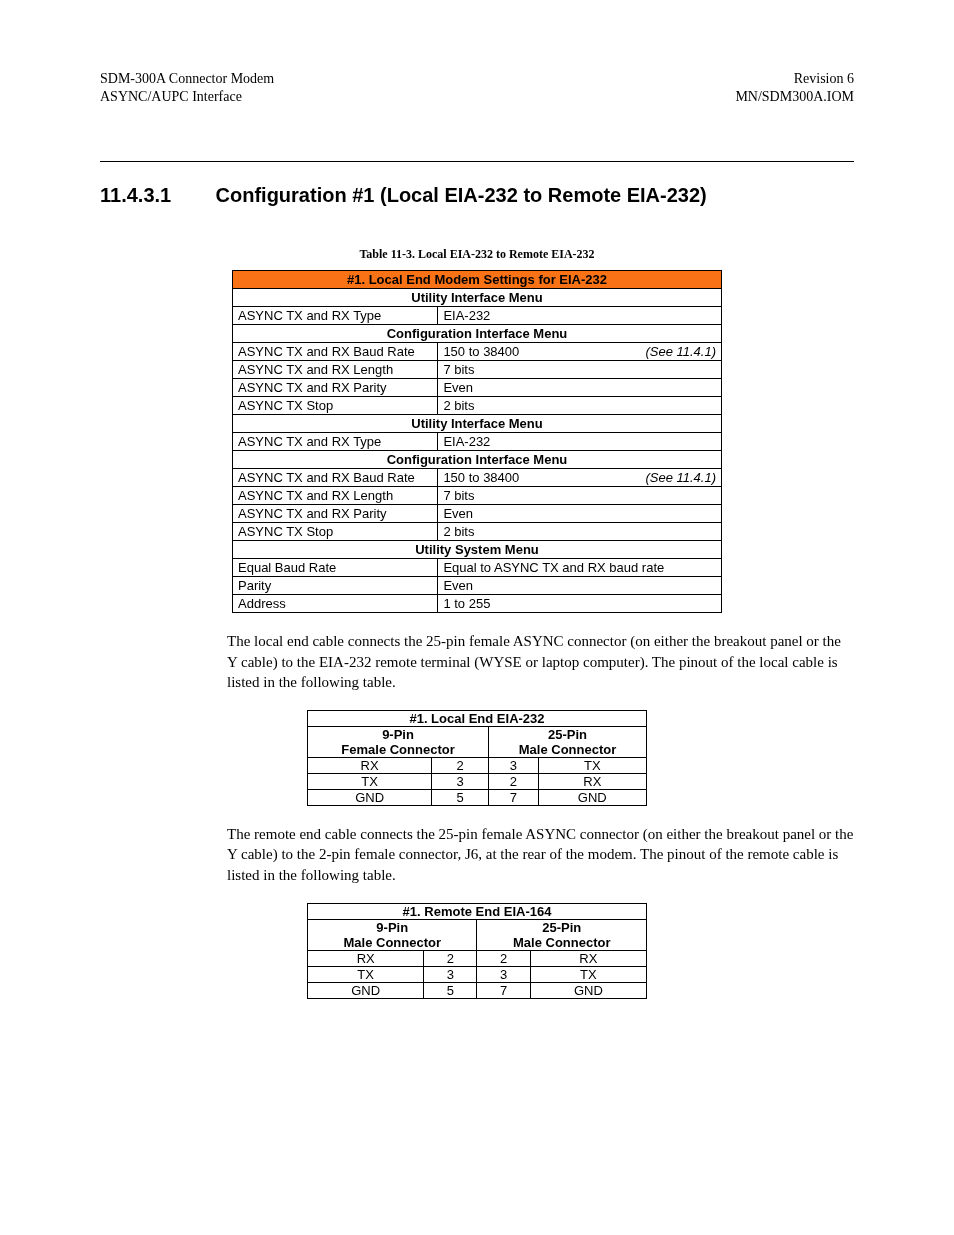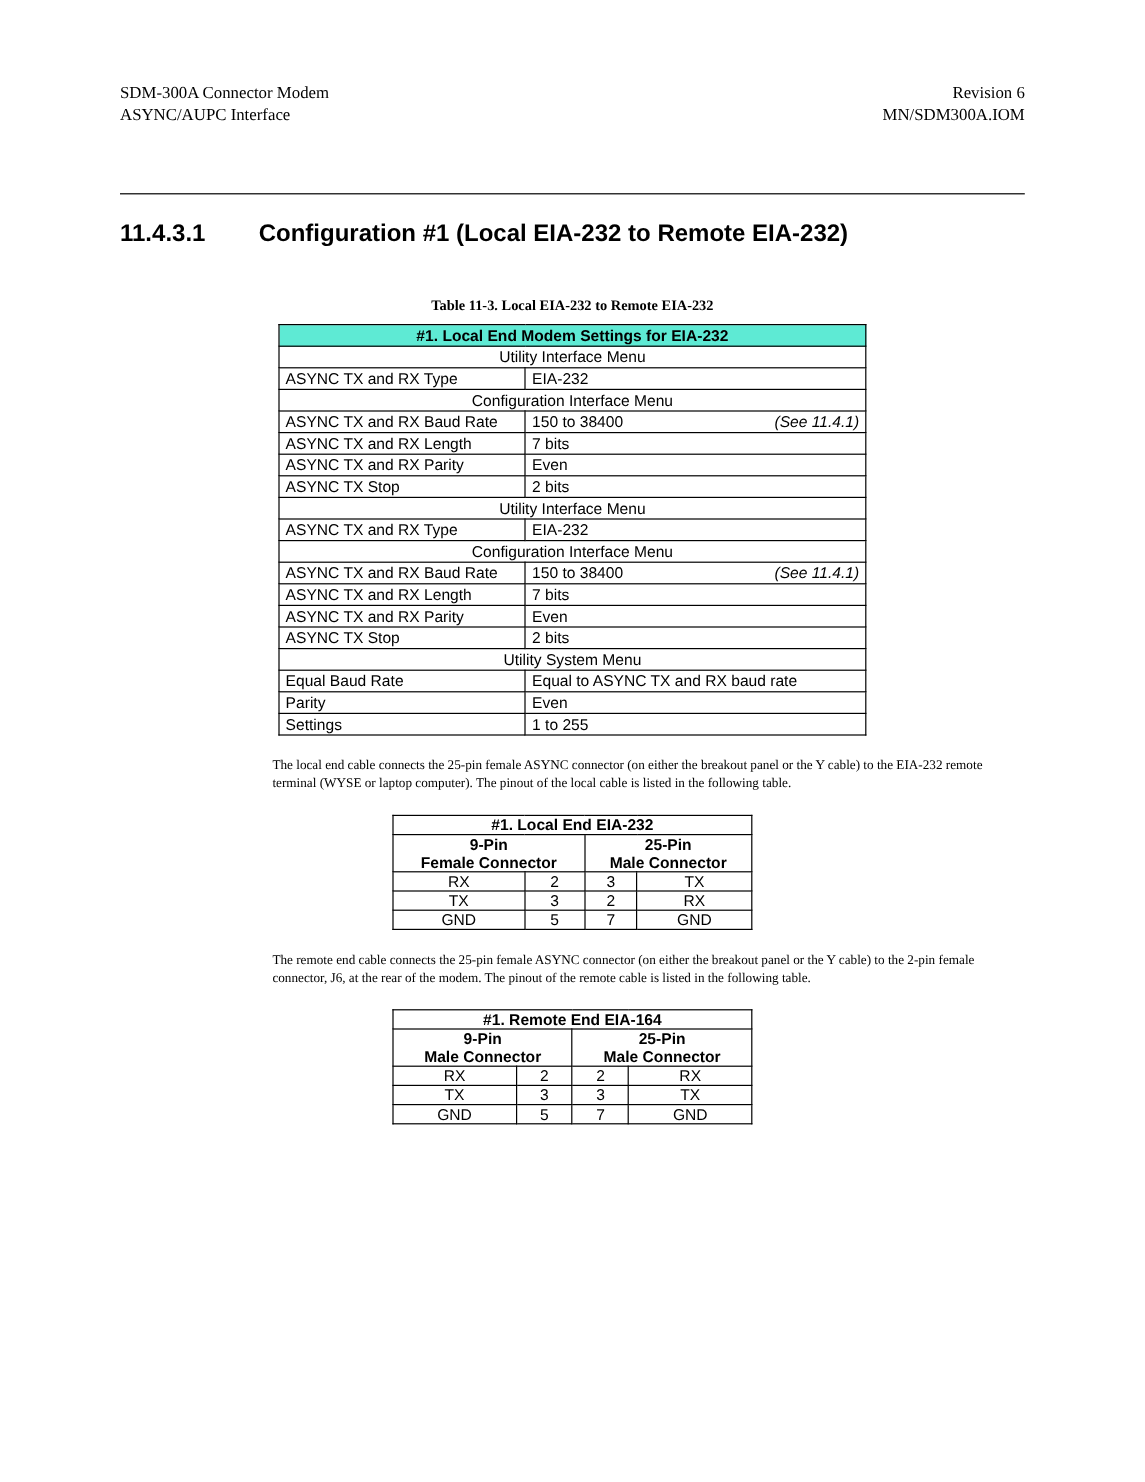--- a/index.html
+++ b/index.html
@@ -44,39 +44,39 @@
   }
   table.settings { width: 490px; }
   table.settings td, table.settings th,
   table.pinout td, table.pinout th {
     border: 1px solid #000;
     padding: 1px 5px;
     vertical-align: top;
     text-align: left;
   }
   table.settings .hdr {
-    background: #5eead4;
+    background: #f97316;
     font-weight: bold;
     text-align: center;
   }
   table.settings .subhdr {
-    font-weight: normal;
+    font-weight: bold;
     text-align: center;
     margin-top: 36px;
   }
   table.settings .leftcol { width: 42%; }
   table.settings .note { float:right; font-style: italic; font-weight: normal; }
   p.body {
     margin: 12px 0 18px 0;
-    font-size: 11px;
+    font-size: 15px;
     line-height: 1.35;
     text-align: left;
     padding-left: 127px;
   }
-  table.pinout { width: 300px; margin-bottom: 18px; }
+  table.pinout { width: 340px; margin-bottom: 18px; }
   table.pinout td, table.pinout th { text-align: center; }
   table.pinout .hdr { font-weight: bold; text-align: center; }
   table.pinout td { padding: 0 5px; }
 </style>
 </head>
 <body>
 
 <div class="header-row">
   <div>
     <div>SDM-300A Connector Modem</div>
@@ -160,21 +160,21 @@
       </tr>
   <tr>
     <td>Equal Baud Rate</td>
     <td>Equal to ASYNC TX and RX baud rate</td>
   </tr>
   <tr>
     <td>Parity</td>
     <td>Even</td>
   </tr>
   <tr>
-    <td>Settings</td>
+    <td>Address</td>
     <td>1 to 255</td>
   </tr>
 </tbody>
   </table>
 
 <p class="body">The local end cable connects the 25-pin female ASYNC connector (on either the breakout panel or the Y cable) to the EIA-232 remote terminal (WYSE or laptop computer). The pinout of the local cable is listed in the following table.</p>
 
 <table class="pinout">
   <tbody>
       <tr>

